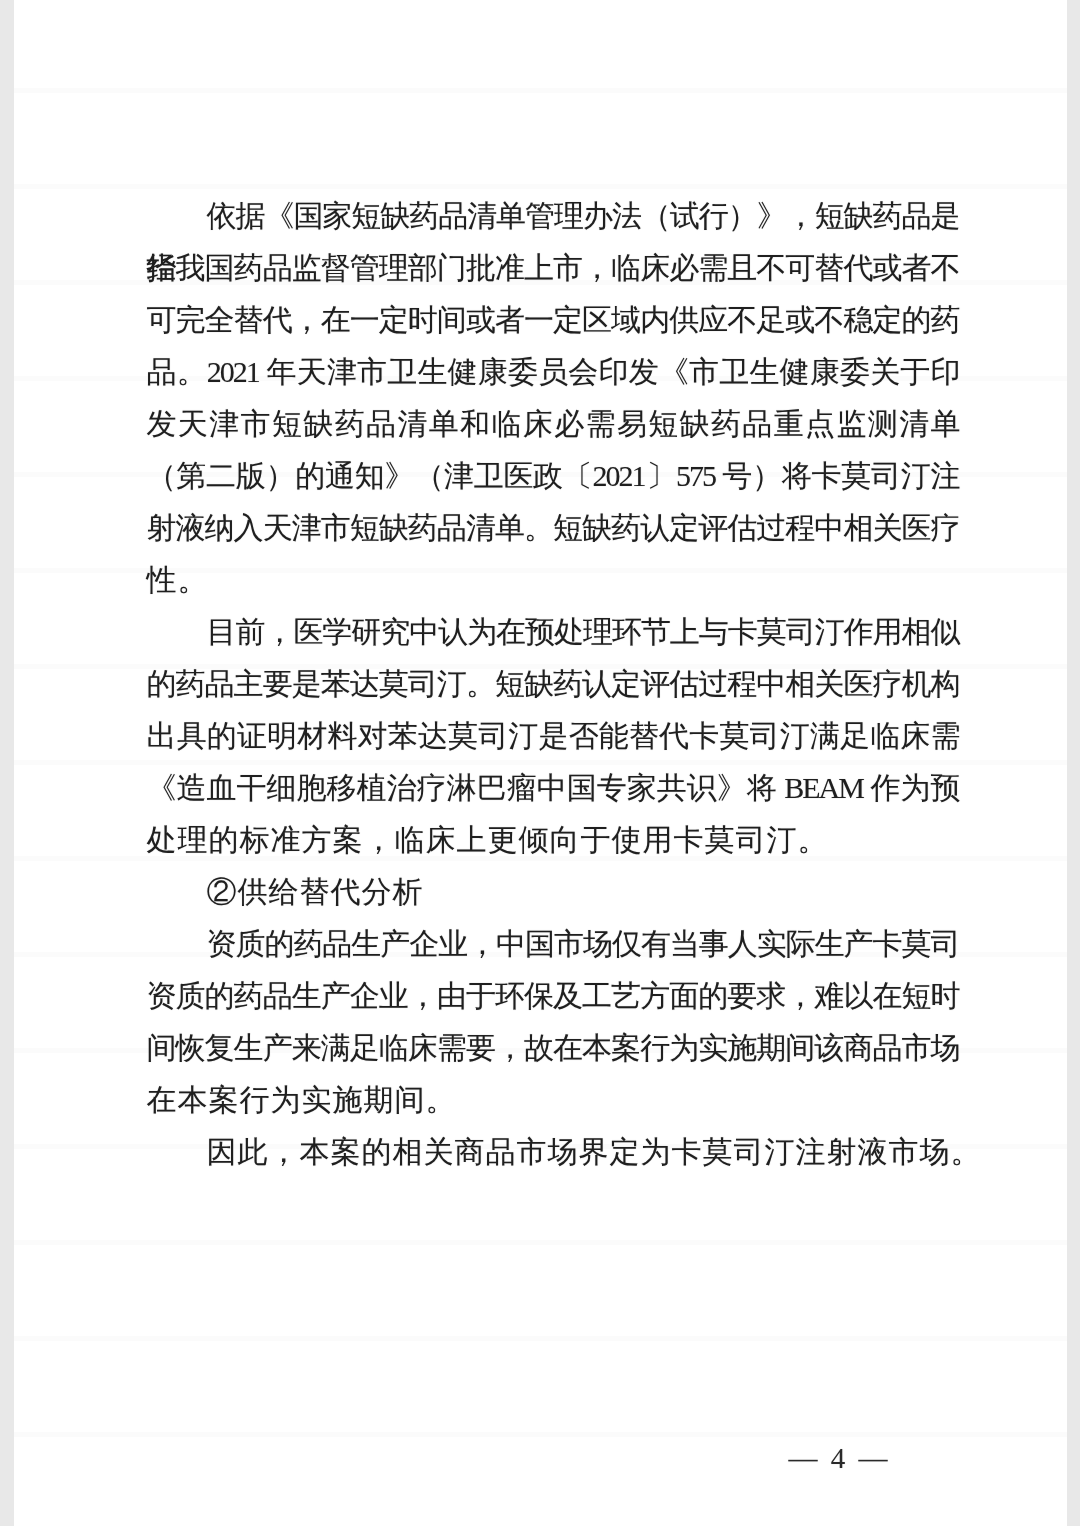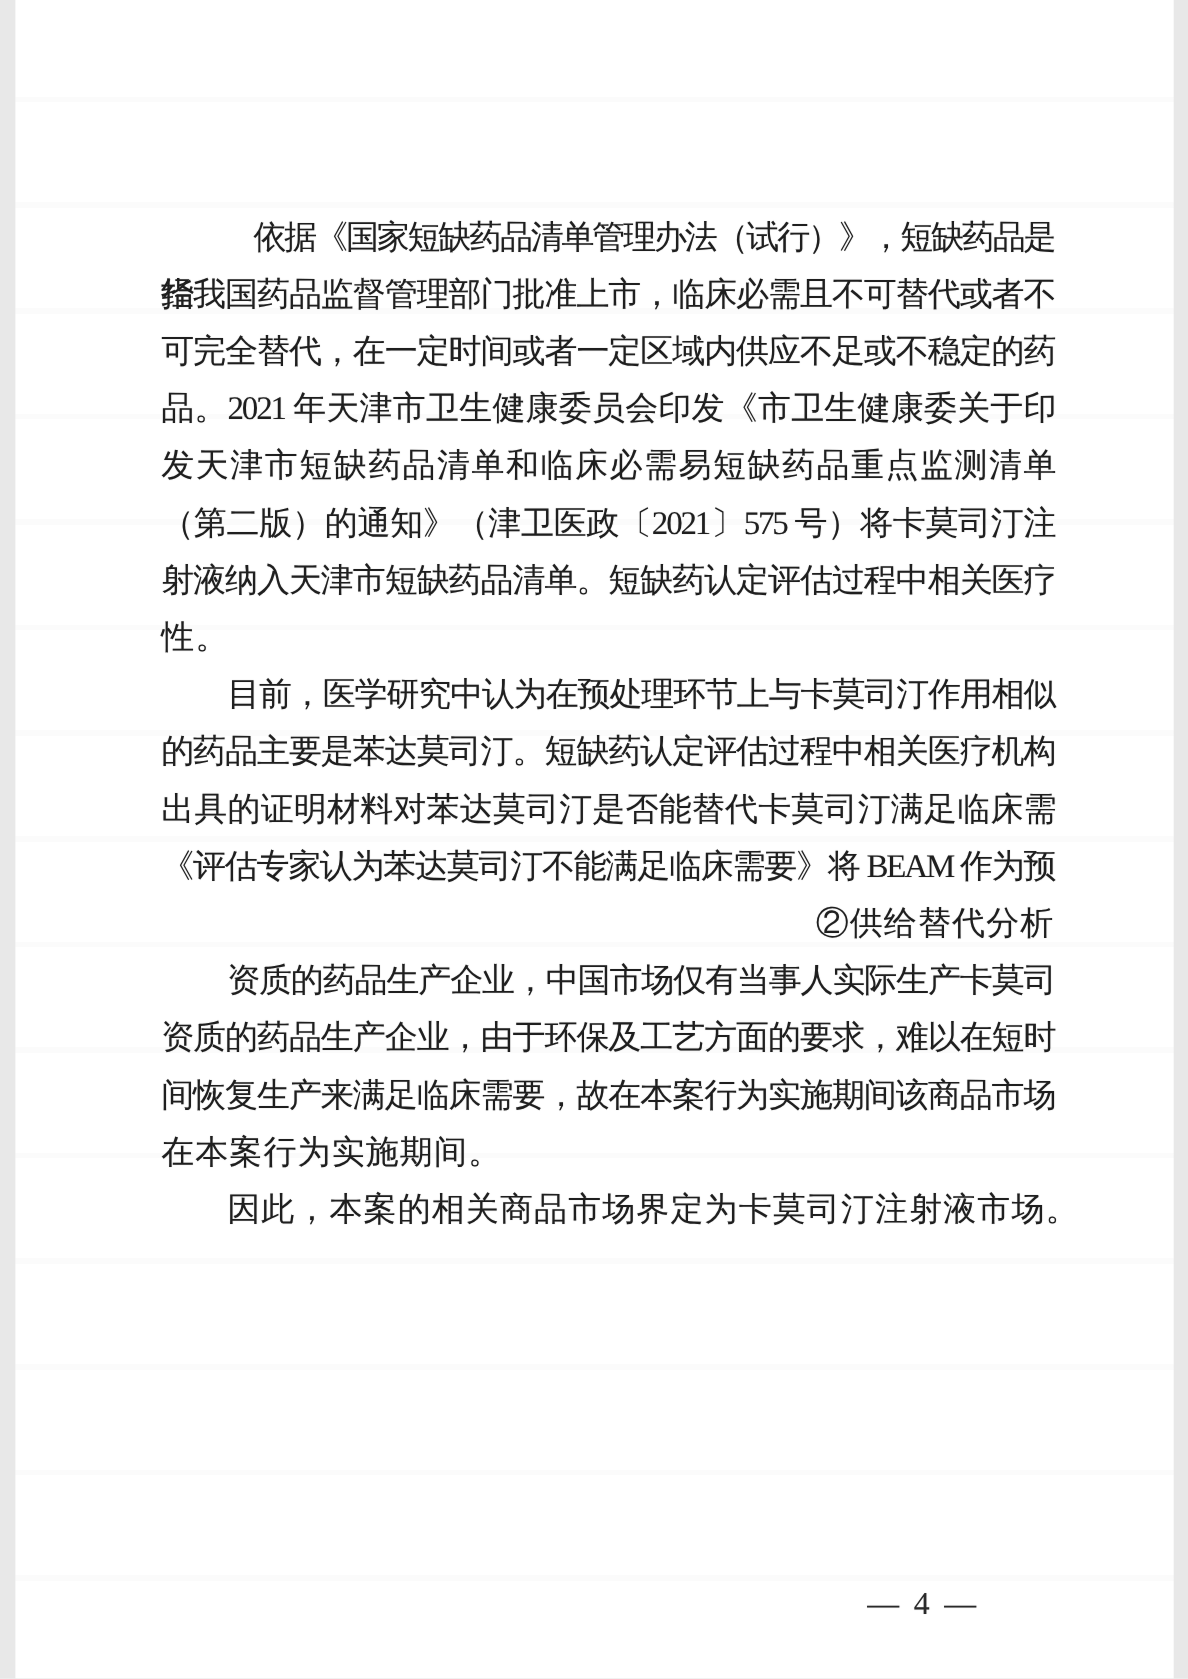--- a/index.html
+++ b/index.html
@@ -39,21 +39,20 @@
   }
   .line.fill {
     white-space: normal;
     letter-spacing: -2px;
     text-align: justify;
     text-align-last: justify;
     -moz-text-align-last: justify;
   }
   .line.indent {
     text-indent: 60px;
-    text-align: right;
   }
   .page-footer {
     position: absolute;
     top: 1440px;
     right: 176px;
     height: 36px;
     line-height: 36px;
     font-size: 29px;
     color: #2a2a2a;
     letter-spacing: 3px;
@@ -72,21 +71,22 @@
         <div class="line fill">品。2021 年天津市卫生健康委员会印发《市卫生健康委关于印</div>
         <div class="line fill">发天津市短缺药品清单和临床必需易短缺药品重点监测清单</div>
         <div class="line fill">（第二版）的通知》（津卫医政〔2021〕575 号）将卡莫司汀注</div>
         <div class="line fill">射液纳入天津市短缺药品清单。短缺药认定评估过程中相关医疗</div>
         <div class="line">性。</div>
       </div>
       <div>
         <div class="line fill indent">目前，医学研究中认为在预处理环节上与卡莫司汀作用相似</div>
         <div class="line fill">的药品主要是苯达莫司汀。短缺药认定评估过程中相关医疗机构</div>
         <div class="line fill">出具的证明材料对苯达莫司汀是否能替代卡莫司汀满足临床需</div>
-        <div class="line fill">《评估专家认为苯达莫司汀不能满足临床需要》将 BEAM 作为预</div>
+        <div class="line fill">《造血干细胞移植治疗淋巴瘤中国专家共识》将 BEAM 作为预</div>
+        <div class="line">处理的标准方案，临床上更倾向于使用卡莫司汀。</div>
       </div>
       <div>
         <div class="line indent">②供给替代分析</div>
       </div>
       <div>
         <div class="line fill indent">资质的药品生产企业，中国市场仅有当事人实际生产卡莫司</div>
         <div class="line fill">资质的药品生产企业，由于环保及工艺方面的要求，难以在短时</div>
         <div class="line fill">间恢复生产来满足临床需要，故在本案行为实施期间该商品市场</div>
         <div class="line">在本案行为实施期间。</div>
       </div>

